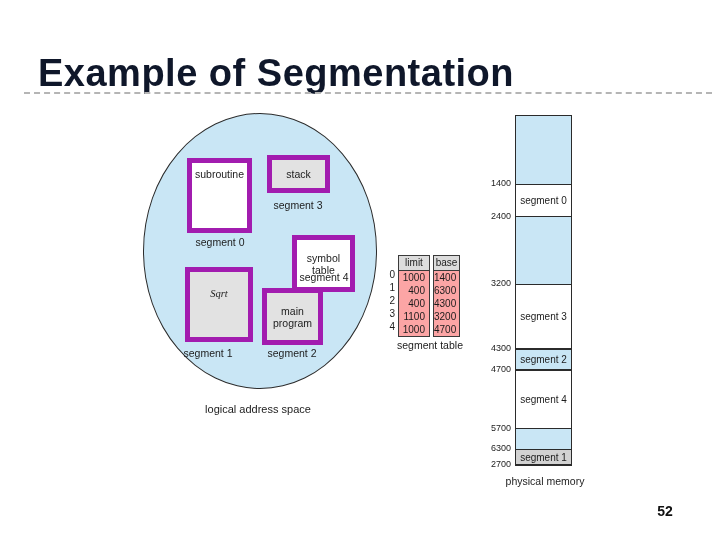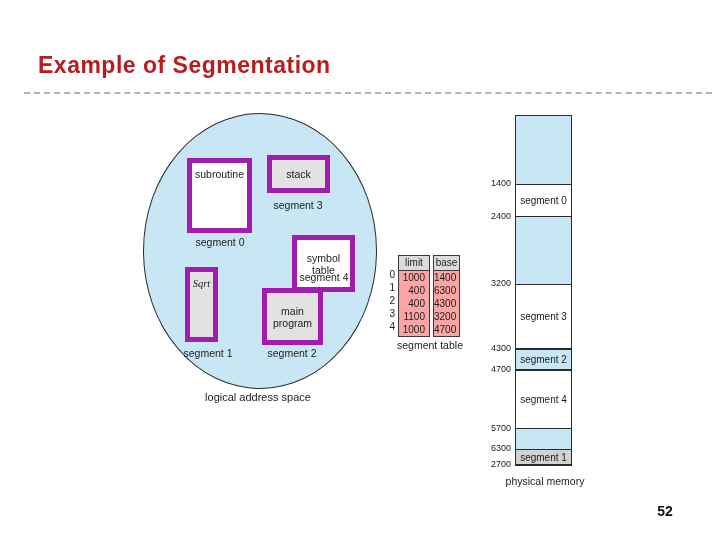--- a/index.html
+++ b/index.html
@@ -1,20 +1,20 @@
 <!DOCTYPE html>
 <html><head>
 <meta charset="utf-8">
 <style>
   html,body{margin:0;padding:0;background:#fff;}
   #slide{position:relative;width:720px;height:540px;background:#ffffff;overflow:hidden;
          font-family:"Liberation Sans",sans-serif;color:#1c1c1c;}
   .abs{position:absolute;}
   
-  #title{left:38px;top:52px;font-size:23px;font-weight:bold;color:#b91c1c;letter-spacing:0.5px;}
+  #title{left:38px;top:52px;font-size:38px;font-weight:bold;color:#0f172a;letter-spacing:0.5px;}
   #title-rule{left:24px;top:92px;width:688px;border-top:2px dashed #b5b5b5;height:0;}
   
   #ellipse{left:143px;top:113px;width:232px;height:274px;border-radius:50%;
            background:var(--blue);border:1px solid #2b2b2b;}
   .diagram-box{border:5px solid #a21caf;box-sizing:border-box;text-align:center;
                font-size:10.5px;color:#1c1c1c;}
   .box-white{background:#ffffff;}
   .box-gray{background:#e2e2e2;}
   .v-center{display:flex;align-items:center;justify-content:center;line-height:12px;}
   .caption{font-size:10.5px;text-align:center;color:#1c1c1c;}
@@ -58,31 +58,31 @@
   <div class="abs diagram-box box-gray v-center" style="left:267px;top:155px;width:63px;height:38px;">
     <span>stack</span>
   </div>
   <div class="abs caption" style="left:248px;top:199px;width:100px;">segment 3</div>
 
   <div class="abs diagram-box box-white v-center" style="left:292px;top:213px;width:63px;height:57px;padding:0 8px;margin-top:22px;">
     <span>symbol table</span>
   </div>
   <div class="abs caption" style="left:274px;top:271px;width:100px;">segment 4</div>
 
-  <div class="abs diagram-box box-gray" style="left:185px;top:267px;width:33px;height:75px;padding-top:5px;">
+  <div class="abs diagram-box box-gray" style="left:185px;top:267px;width:68px;height:75px;padding-top:15px;">
     <span class="sqrt-text">Sqrt</span>
   </div>
   <div class="abs caption" style="left:158px;top:347px;width:100px;">segment 1</div>
 
   <div class="abs diagram-box box-gray v-center" style="left:262px;top:288px;width:61px;height:57px;padding:0 10px;">
     <span>main program</span>
   </div>
   <div class="abs caption" style="left:242px;top:347px;width:100px;">segment 2</div>
 
-  <div class="abs caption" style="left:158px;top:391px;width:200px;font-size:11px;">logical address space</div>
+  <div class="abs caption" style="left:158px;top:403px;width:200px;font-size:11px;">logical address space</div>
 
   <div class="abs row-idx" style="left:383px;top:268px;">0</div>
   <div class="abs row-idx" style="left:383px;top:281px;">1</div>
   <div class="abs row-idx" style="left:383px;top:294px;">2</div>
   <div class="abs row-idx" style="left:383px;top:307px;">3</div>
   <div class="abs row-idx" style="left:383px;top:320px;">4</div>
 
   <div class="abs tbl-col" style="left:398px;top:255px;width:32px;">
     <div class="tbl-head">limit</div>
     <div class="tbl-cell">1000</div>

